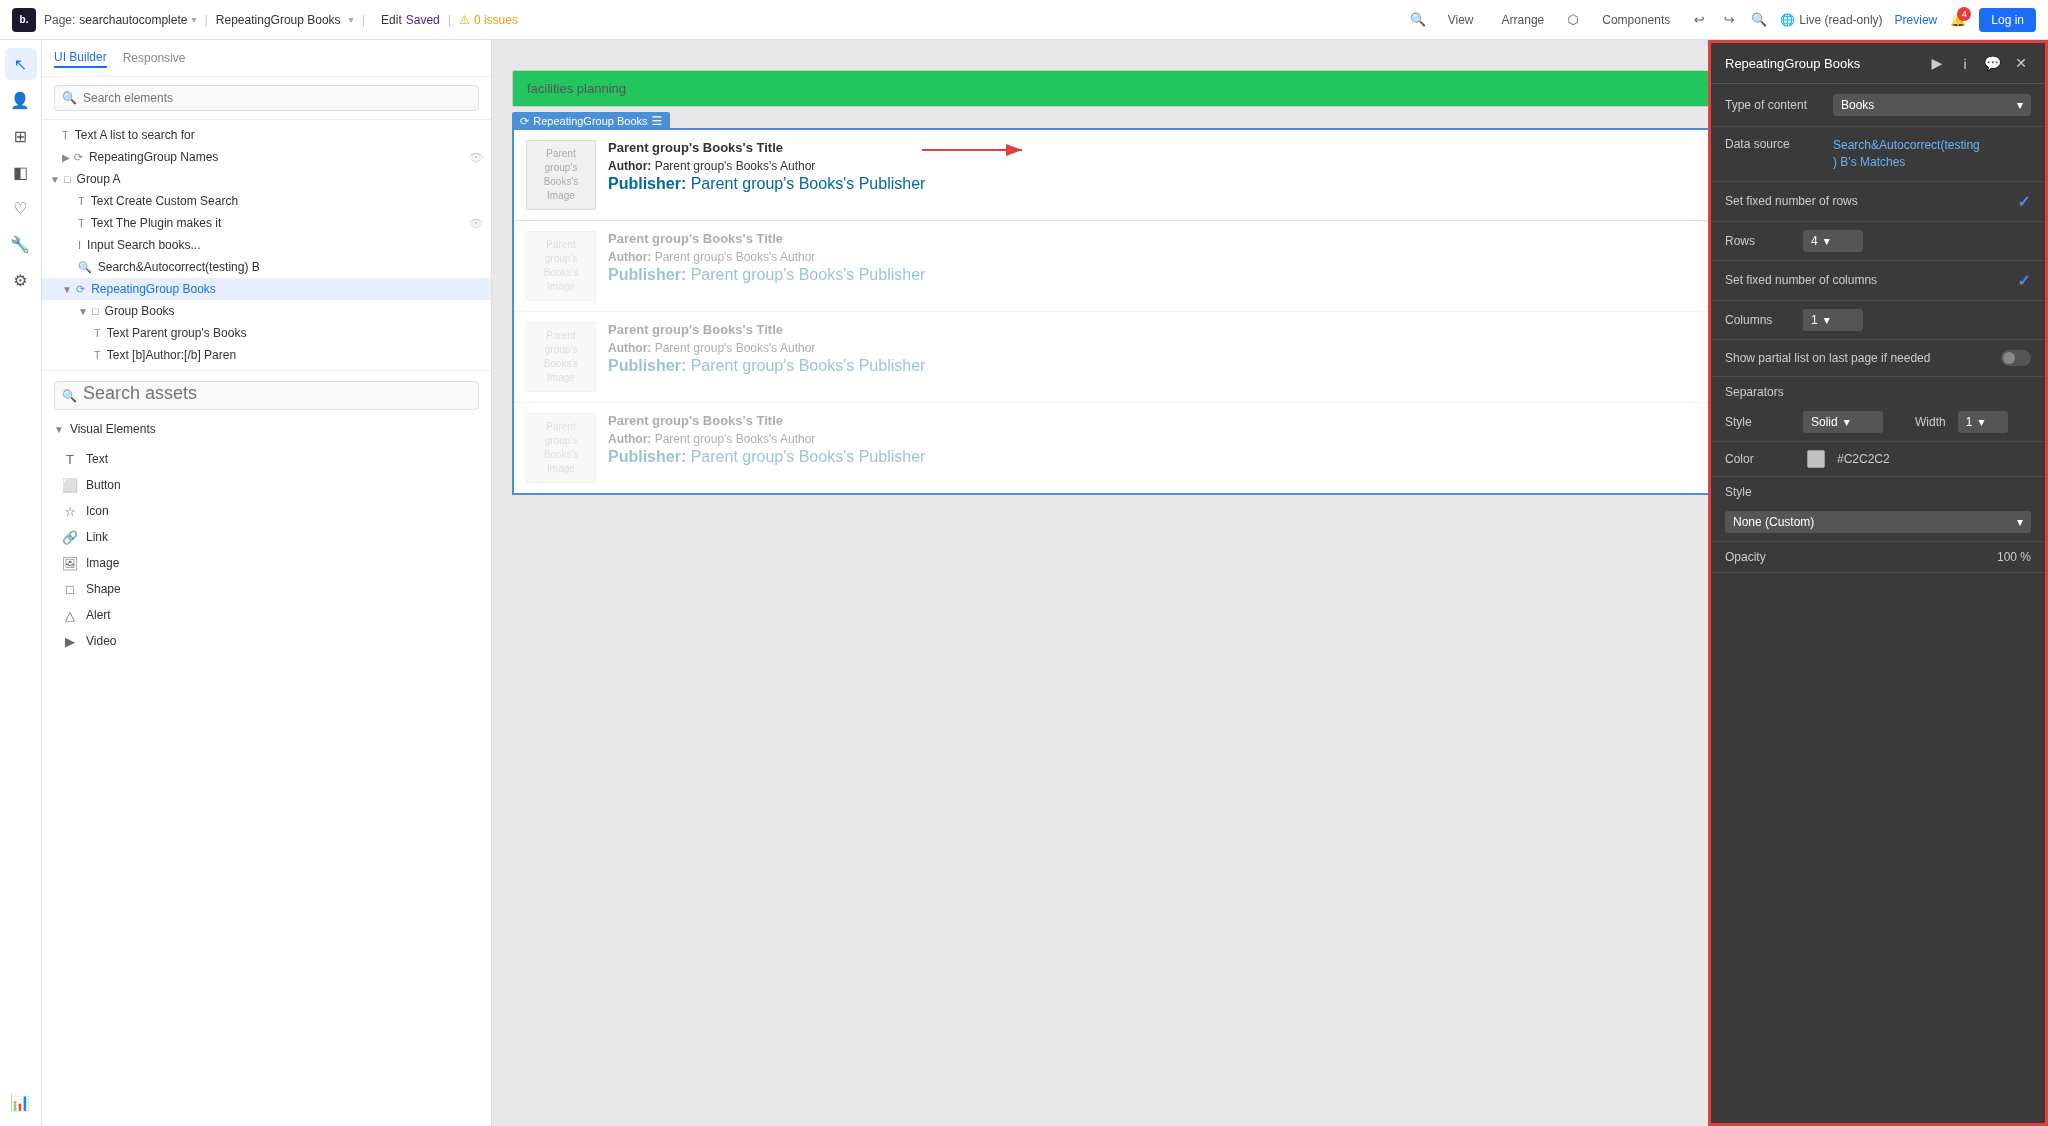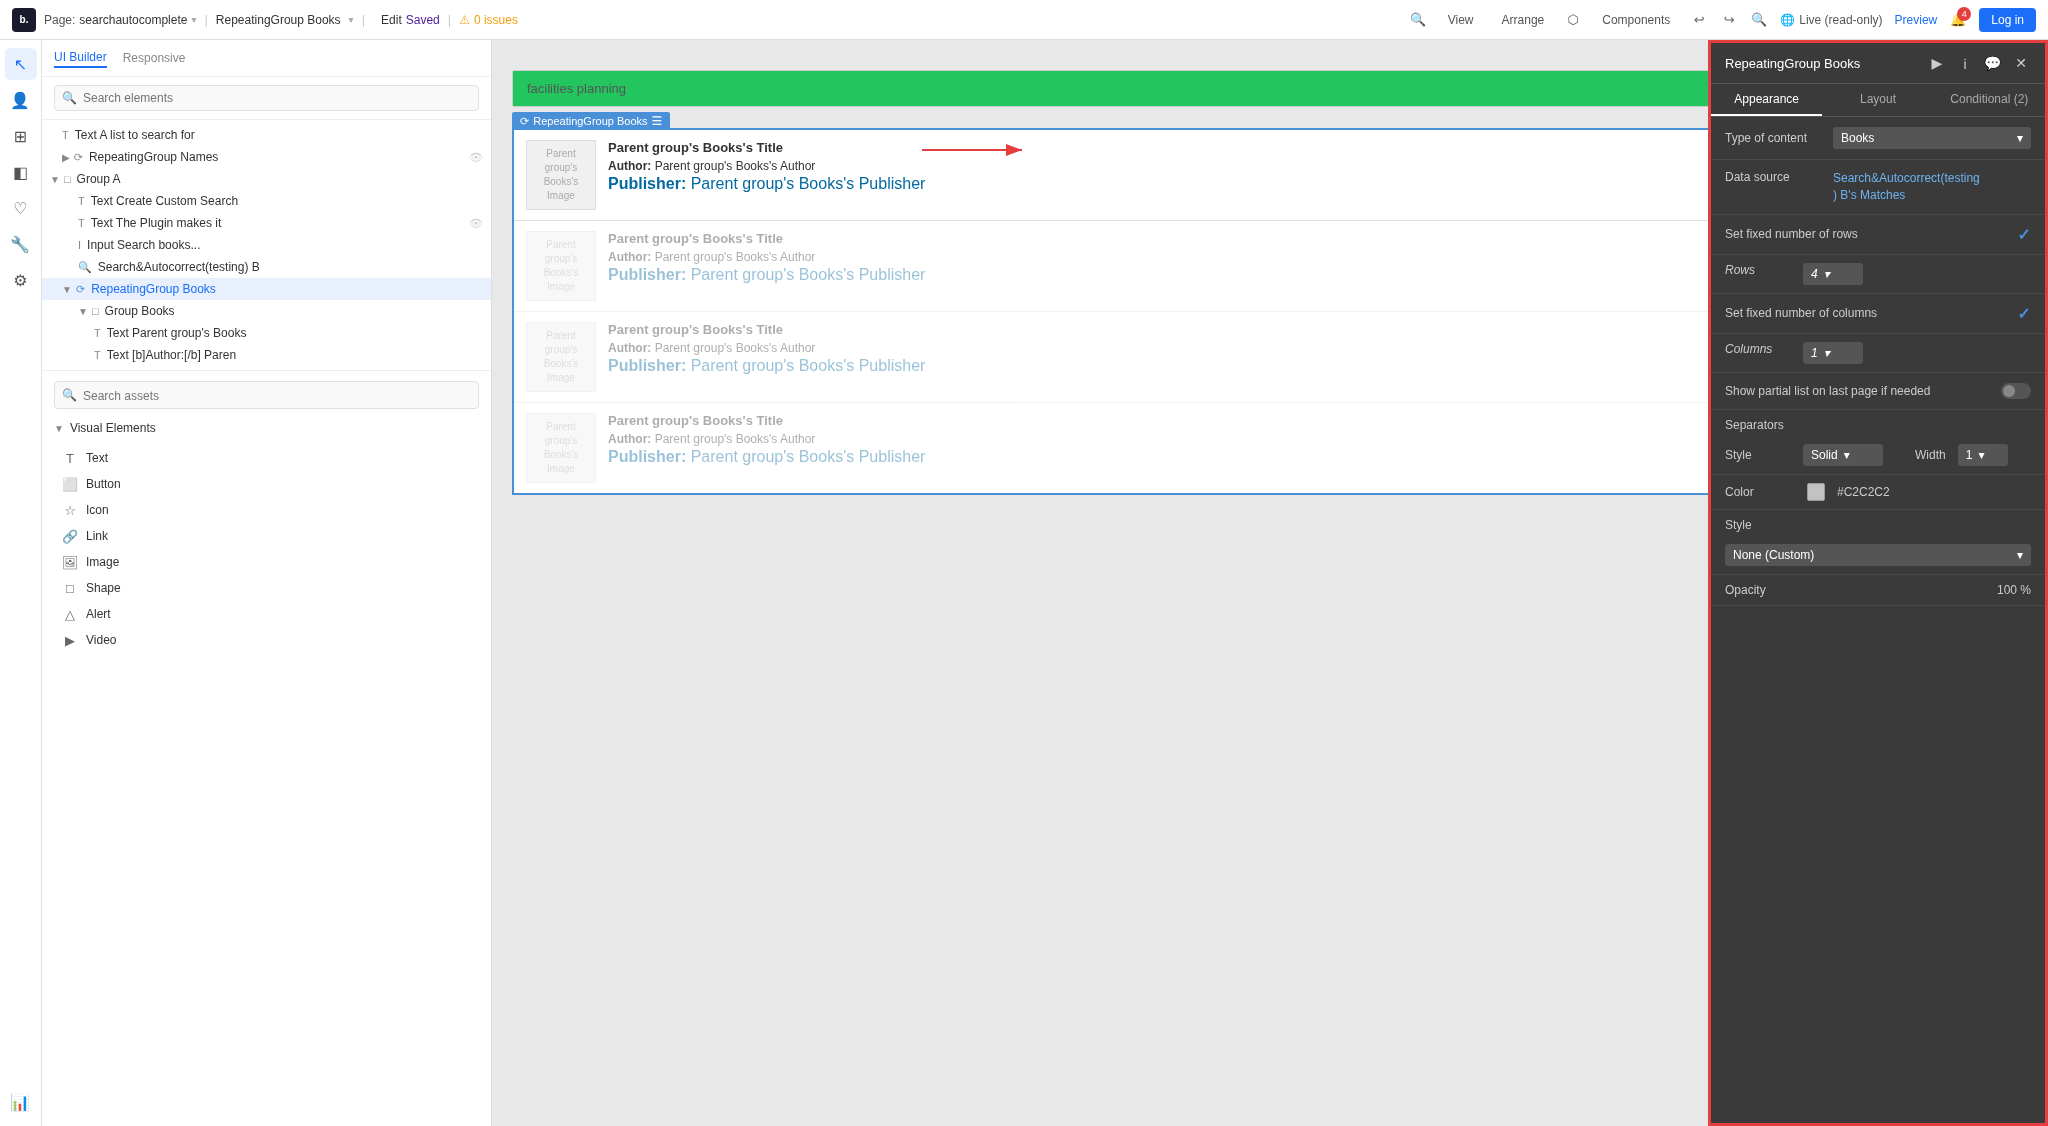--- a/index.html
+++ b/index.html
@@ -158,24 +158,24 @@
       font-weight: 500;
     }
     .panel-section-header .arrow { margin-right: 6px; color: #888; font-size: 10px; }
 
     
     .assets-search {
       padding: 6px 12px;
     }
     .assets-search input {
       width: 100%;
-      padding: 7px 8px 5px 28px;
+      padding: 1px 8px 5px 28px;
       border: 1px solid #e0e0e0;
       border-radius: 4px;
-      font-size: 12px;
+      font-size: 18px;
       background: #f9f9f9;
     }
 
     
     .visual-elements {
       padding: 4px 0;
     }
     .ve-item {
       display: flex;
       align-items: center;
@@ -372,24 +372,24 @@
       flex: 1;
     }
     .rp-checkmark {
       color: #4a90d9;
       font-size: 16px;
       font-weight: bold;
     }
 
     .rp-sub-row {
       display: flex;
+      align-items: center;
       padding: 8px 14px;
       border-bottom: 1px solid #4a4a4a;
       gap: 8px;
-      font-style: italic;
     }
     .rp-sub-label {
       color: #ccc;
       font-size: 12px;
       min-width: 70px;
     }
     .rp-num-select {
       background: #555;
       border: none;
       border-radius: 3px;
@@ -780,25 +780,20 @@
     <div class="rp-header">
       <span class="rp-title">RepeatingGroup Books</span>
       <div class="rp-header-icons">
         <span class="rp-header-icon">▶</span>
         <span class="rp-header-icon">ℹ</span>
         <span class="rp-header-icon">💬</span>
         <span class="rp-header-icon">✕</span>
       </div>
     </div>
 
-    <div class="rp-tabs">
-      <div class="rp-tab active">Appearance</div>
-      <div class="rp-tab">Layout</div>
-      <div class="rp-tab">Conditional (2)</div>
-    </div>
 
     <div class="rp-body scrollbar-thin">
 
       <div class="rp-row">
         <span class="rp-row-label">Type of content</span>
         <div class="rp-select">
           <span>Books</span>
           <span>▾</span>
         </div>
       </div>

